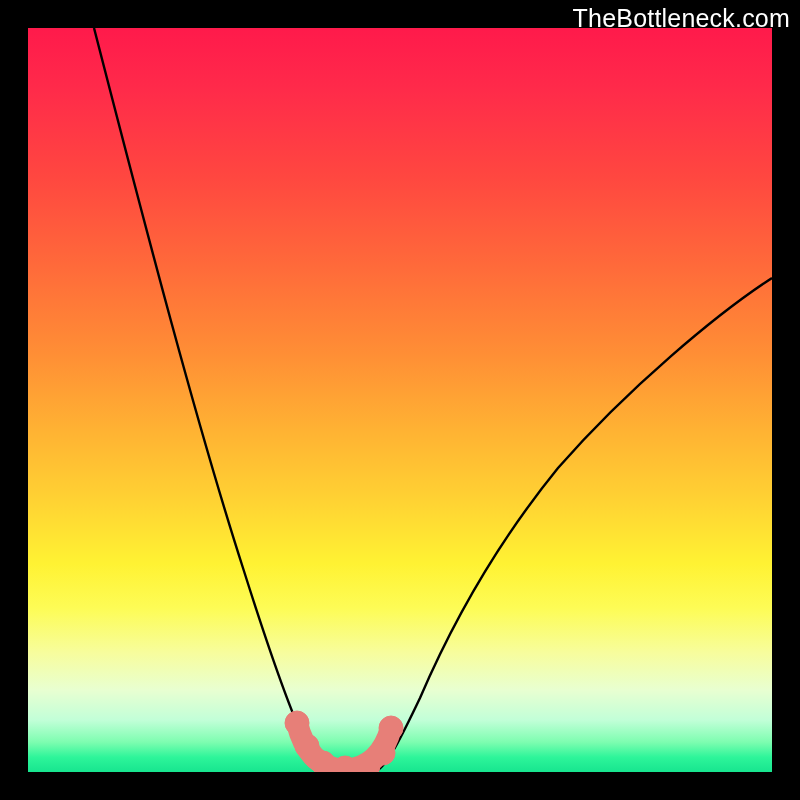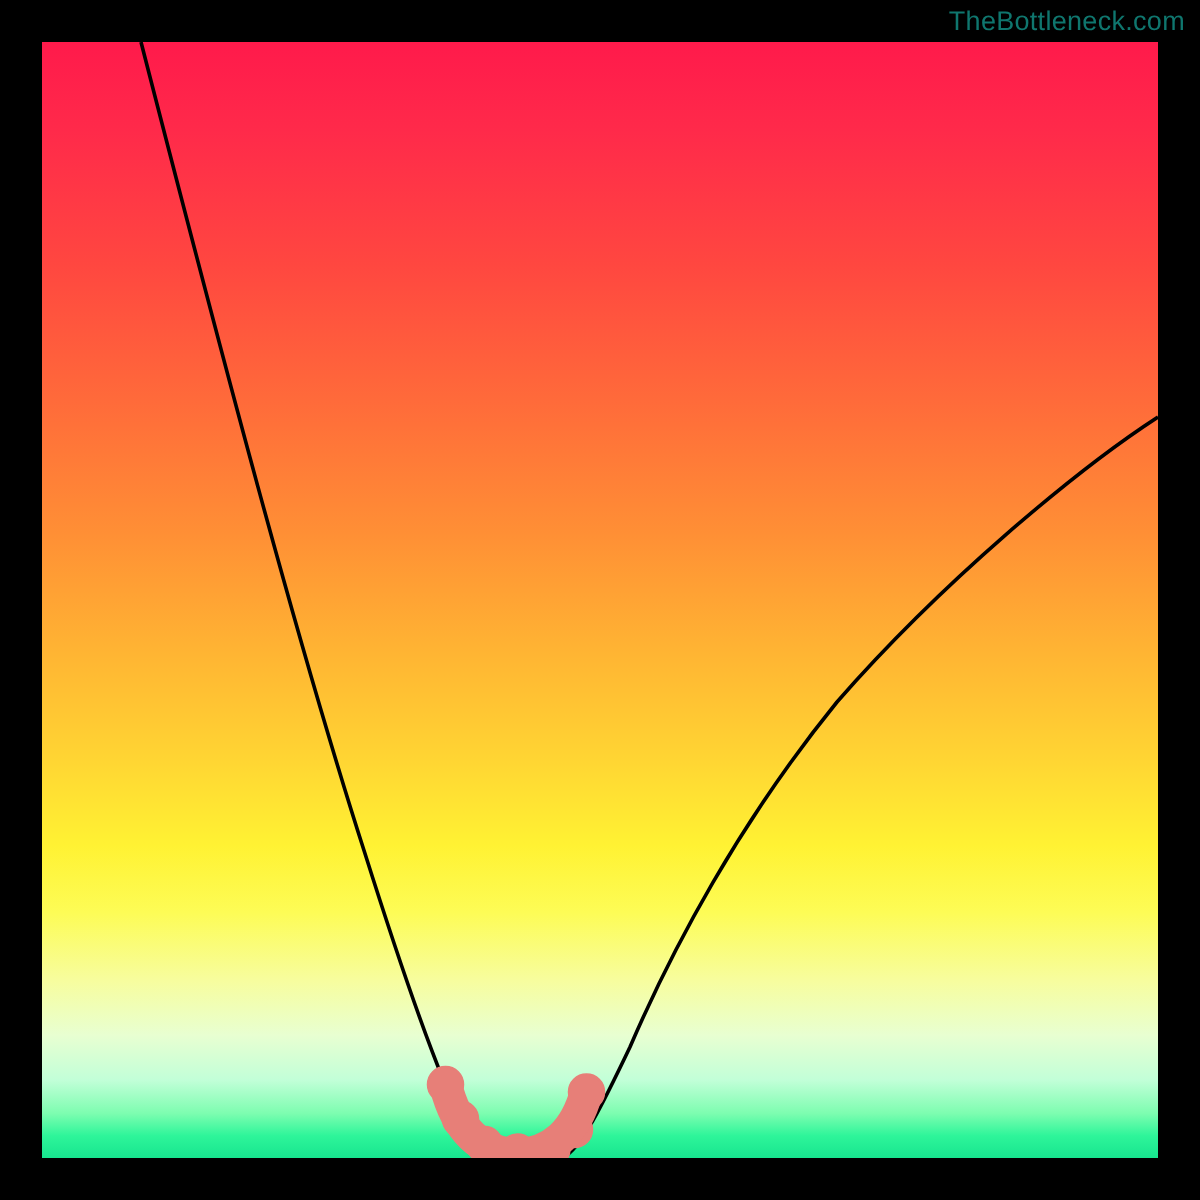--- a/index.html
+++ b/index.html
@@ -31,22 +31,22 @@
       #e8ffd1 89%,
       #c2ffd8 93%,
       #7dfdb0 96%,
       #2ef59a 98%,
       #17e58f 100%);
   }
   .watermark {
     position: absolute;
     top: 4px;
     right: 10px;
-    color: #0f766e;
-    font-size: 18px;
+    color: #ffffff;
+    font-size: 25px;
     font-weight: 500;
     letter-spacing: 0.2px;
     user-select: none;
   }
   svg.curves {
     position: absolute;
     left: 0;
     top: 0;
     width: 744px;
     height: 744px;

